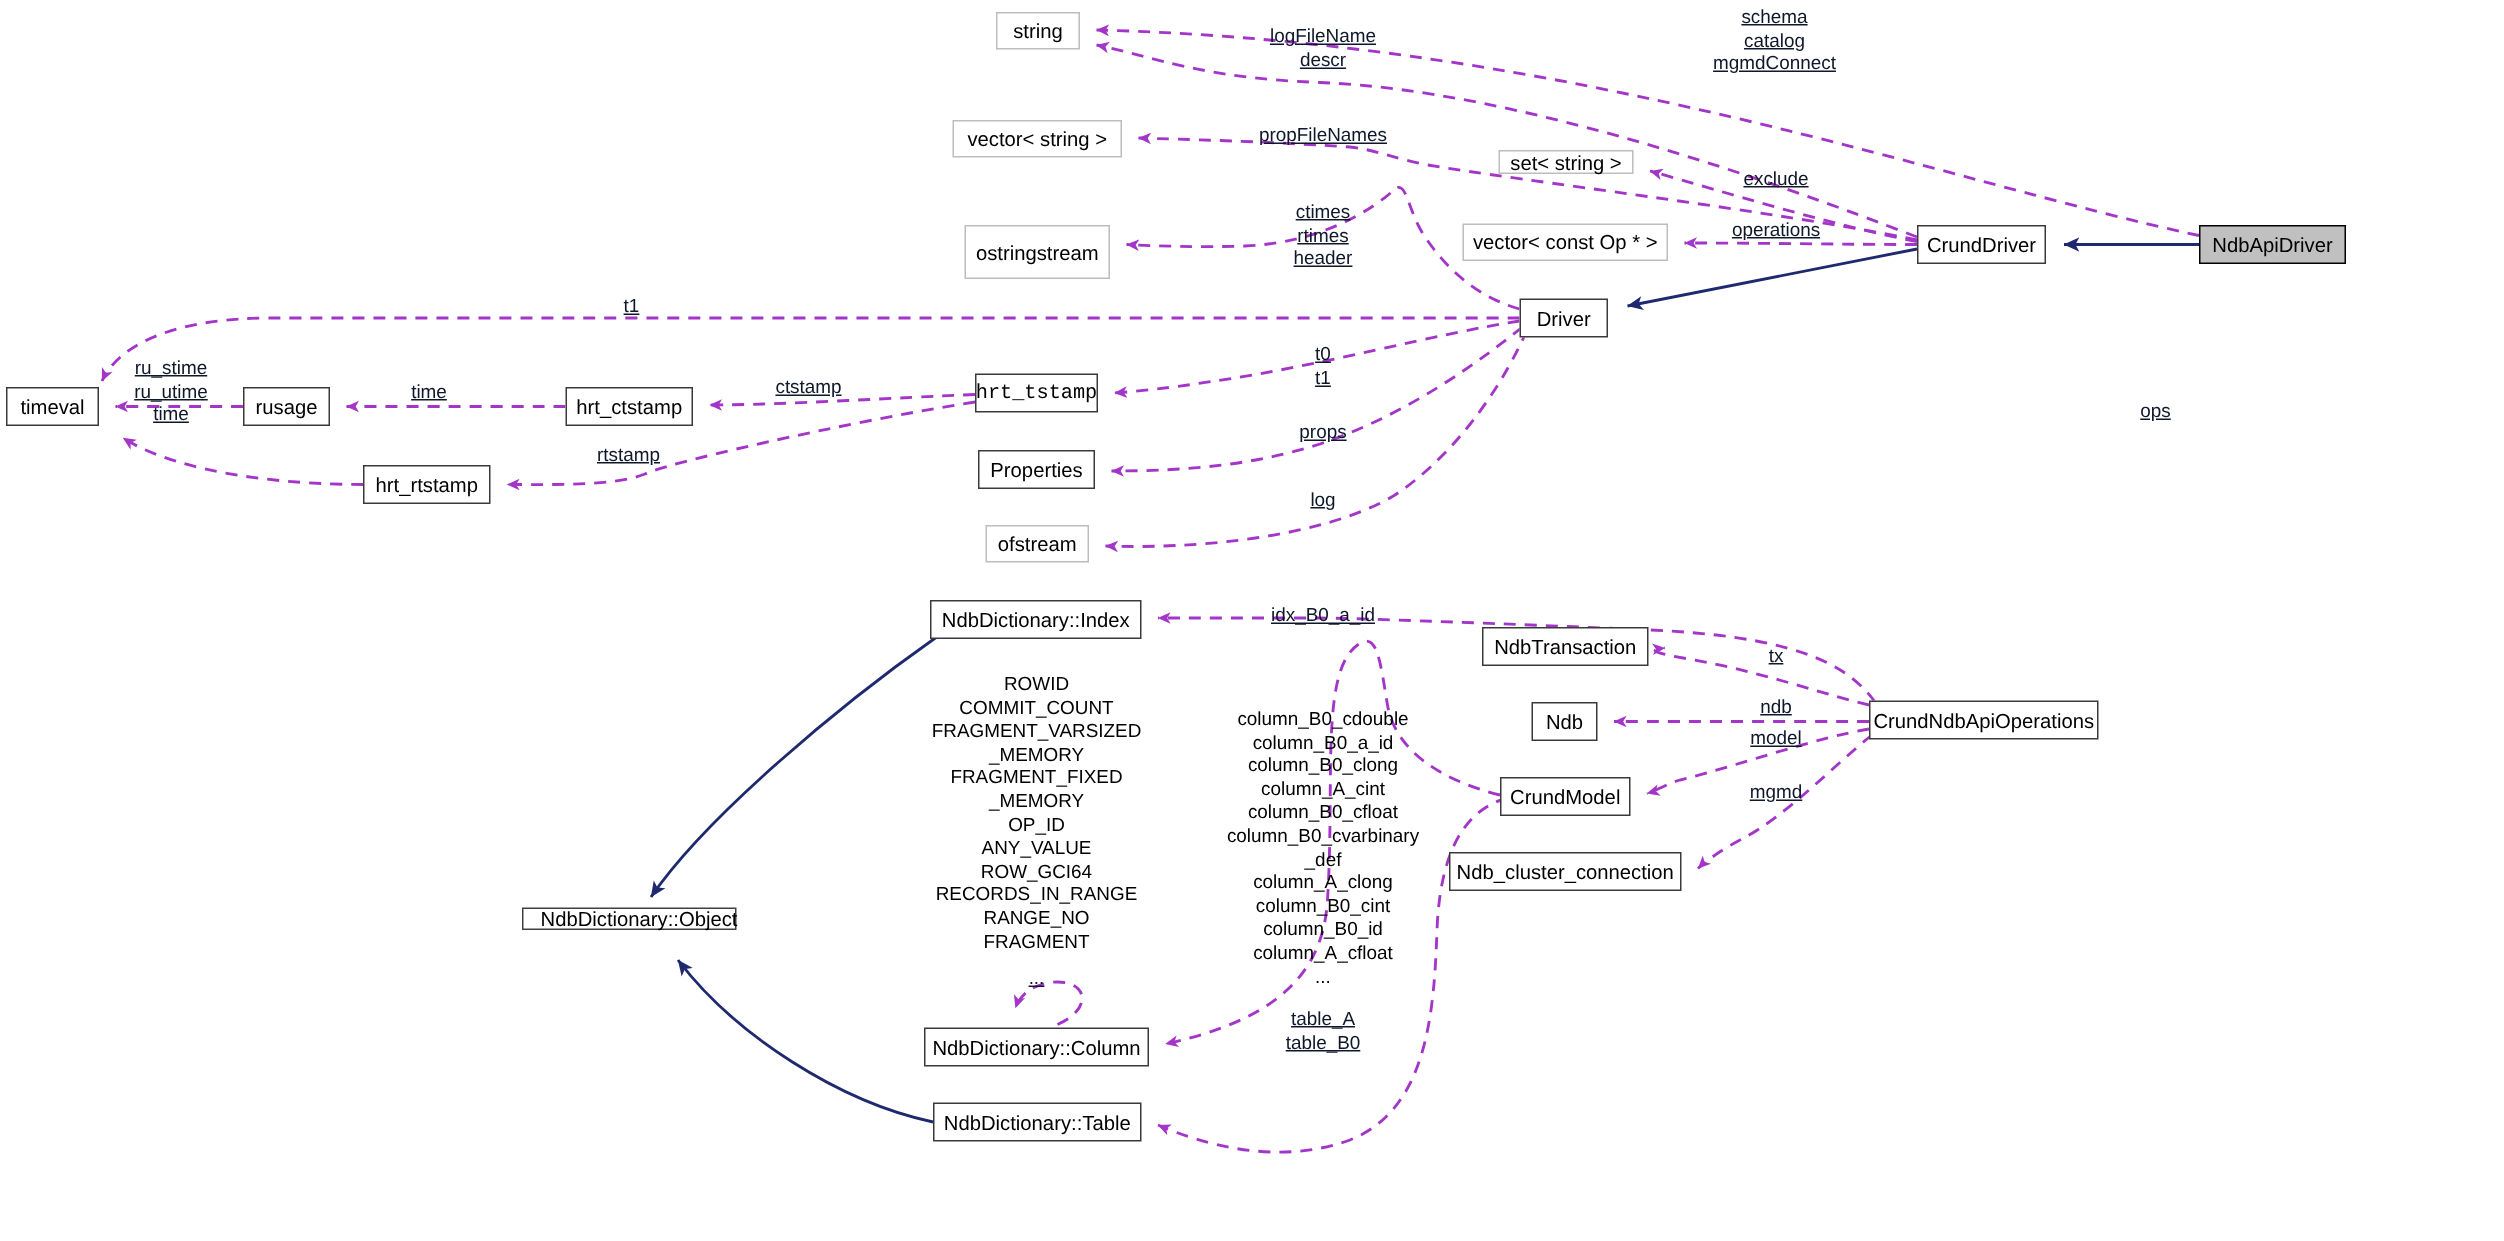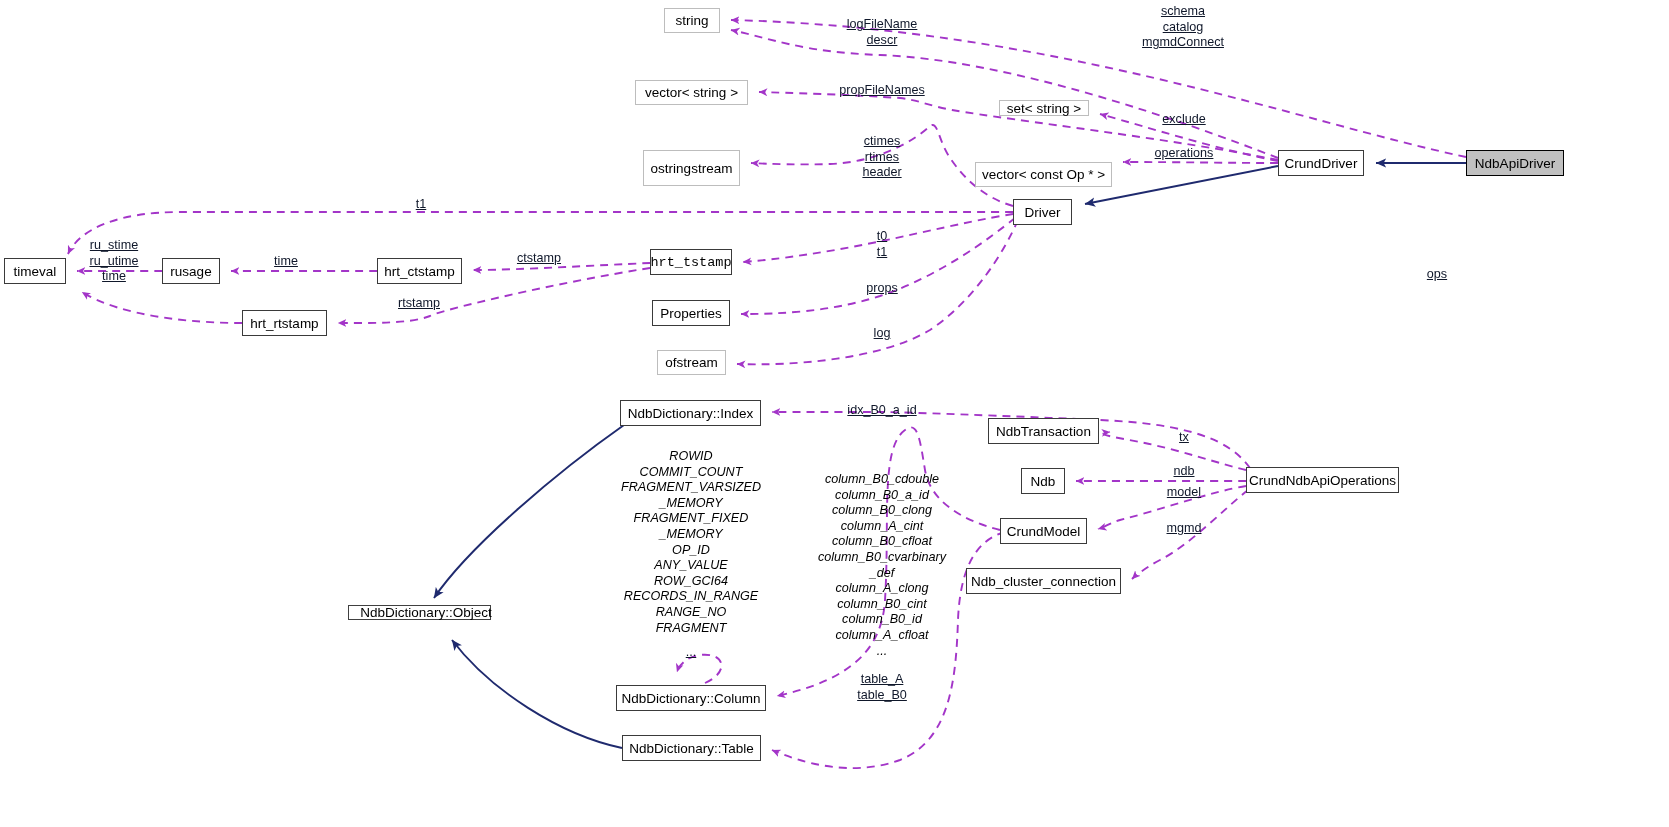--- a/index.html
+++ b/index.html
@@ -33,21 +33,20 @@
     text-decoration:underline;
   }
   .fieldlist{
     position:absolute;
     font-size:12.6px;
     color:#000000;
     text-align:center;
     line-height:15.6px;
     white-space:pre;
     transform:translateX(-50%);
-    font-style:italic;
   }
 </style>
 </head>
 <body>
 
 <div id="canvas">
 
   <svg id="edges" viewBox="0 0 1669 827" xmlns="http://www.w3.org/2000/svg">
     <defs>
       <marker id="ah-assoc" markerWidth="9" markerHeight="9" refX="8.4" refY="4.5" orient="auto" markerUnits="userSpaceOnUse">
@@ -125,21 +124,21 @@
       </div>
       <div class="node thin" style="left: 635px; top: 80px; width: 113px; height: 25px;">
         <span>vector&lt; string &gt;</span>
       </div>
       <div class="node thin" style="left: 999px; top: 100px; width: 90px; height: 16px;">
         <span>set&lt; string &gt;</span>
       </div>
       <div class="node thin" style="left: 643px; top: 150px; width: 97px; height: 36px;">
         <span>ostringstream</span>
       </div>
-      <div class="node thin" style="left: 975px; top: 149px; width: 137px; height: 25px; margin-top: 13px;">
+      <div class="node thin" style="left: 975px; top: 149px; width: 137px; height: 25px;">
         <span>vector&lt; const Op * &gt;</span>
       </div>
       <div class="node thick" style="left: 1278px; top: 150px; width: 86px; height: 26px;">
         <span>CrundDriver</span>
       </div>
       <div class="node current" style="left: 1466px; top: 150px; width: 98px; height: 26px;">
         <span>NdbApiDriver</span>
       </div>
       <div class="node thick" style="left: 1013px; top: 199px; width: 59px; height: 26px;">
         <span>Driver</span>

